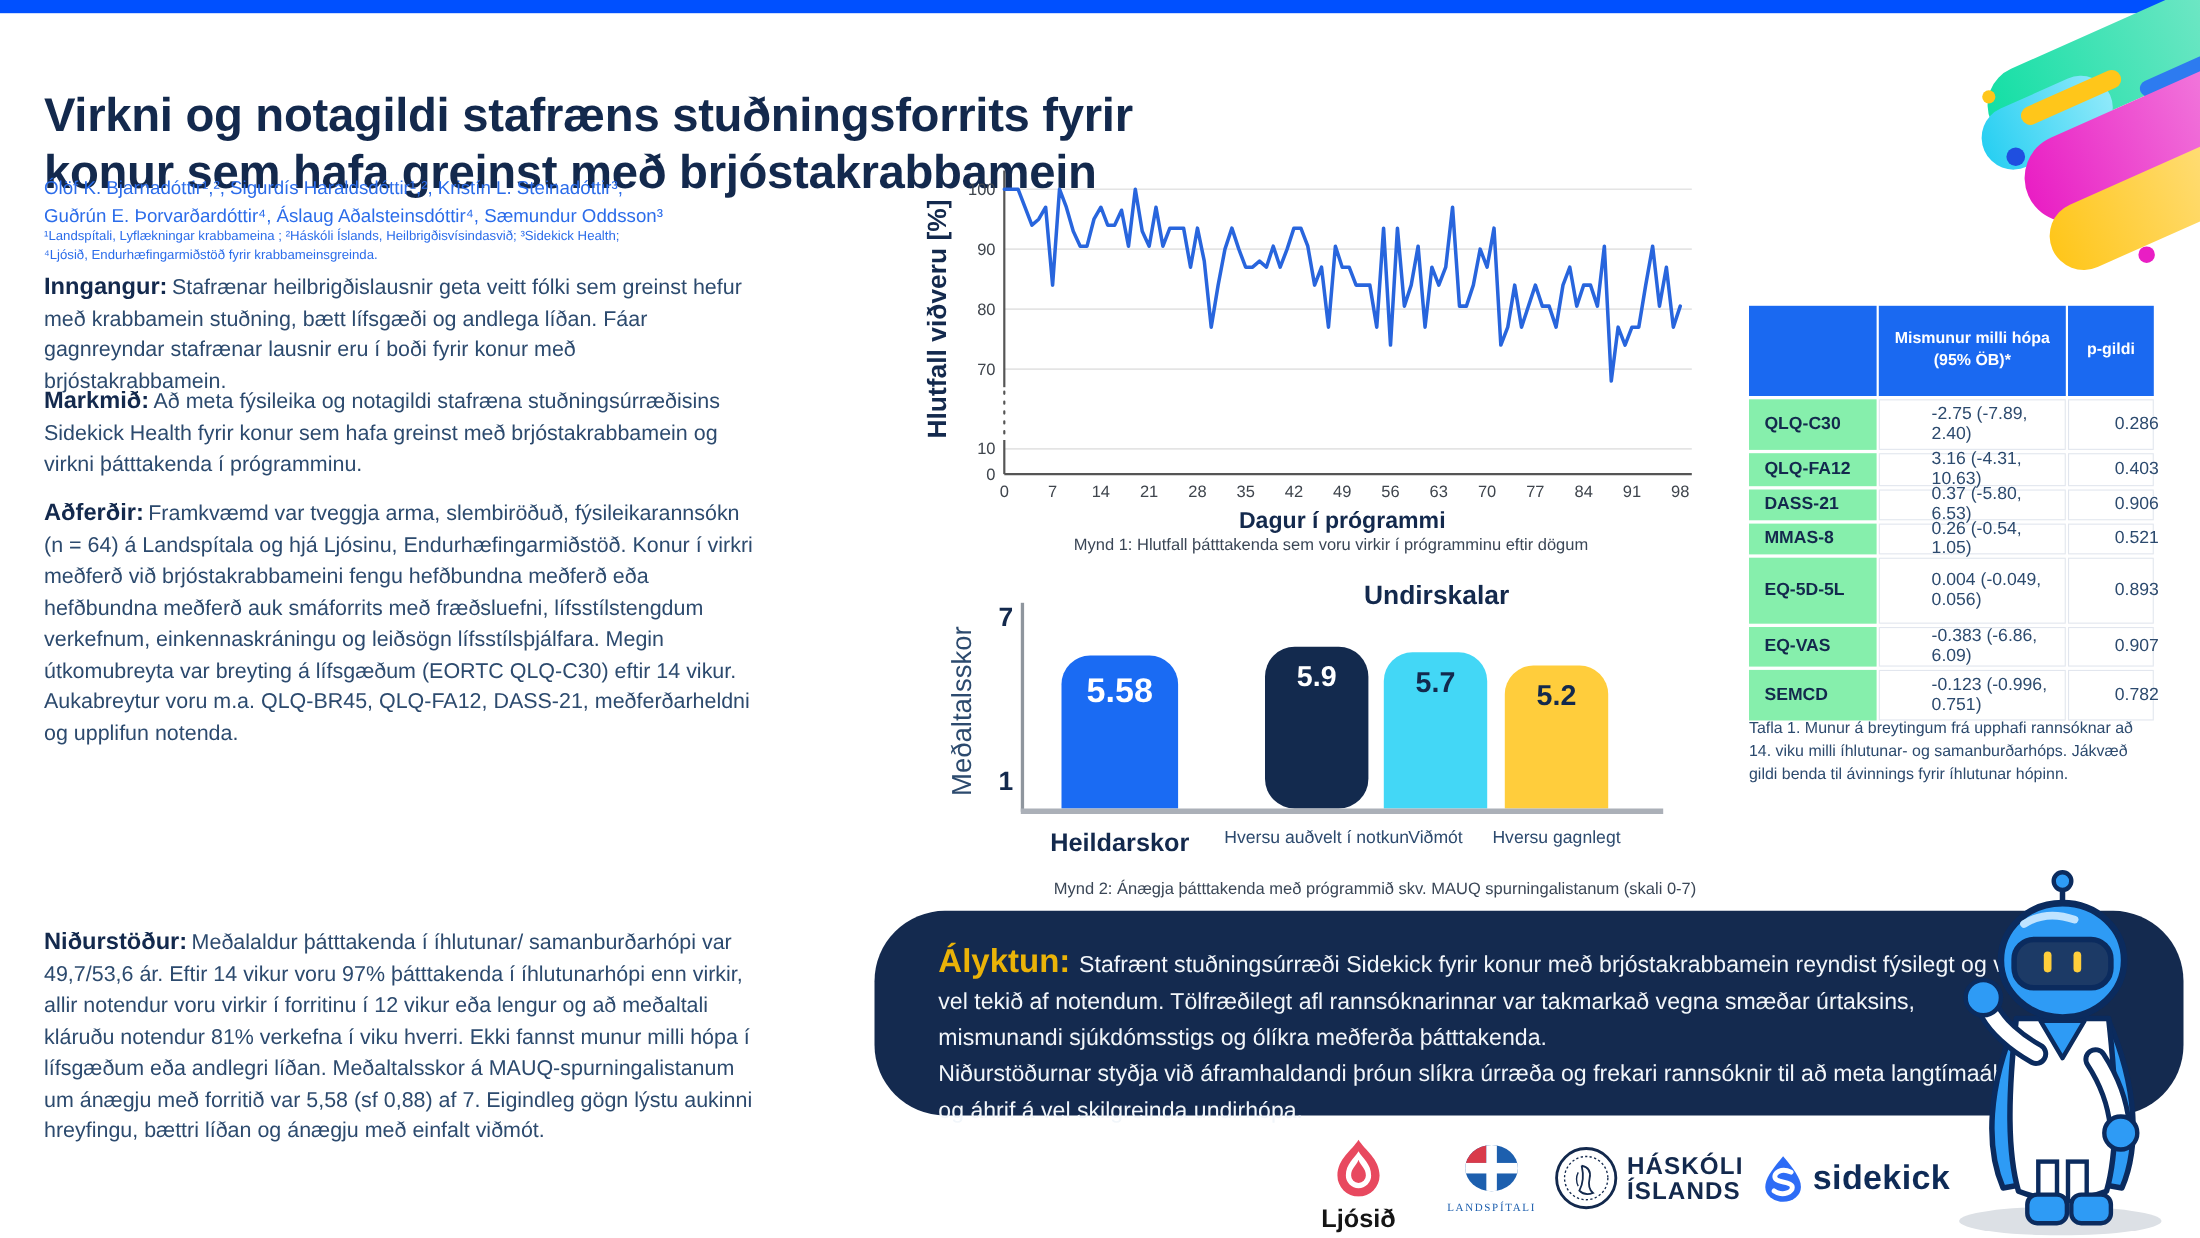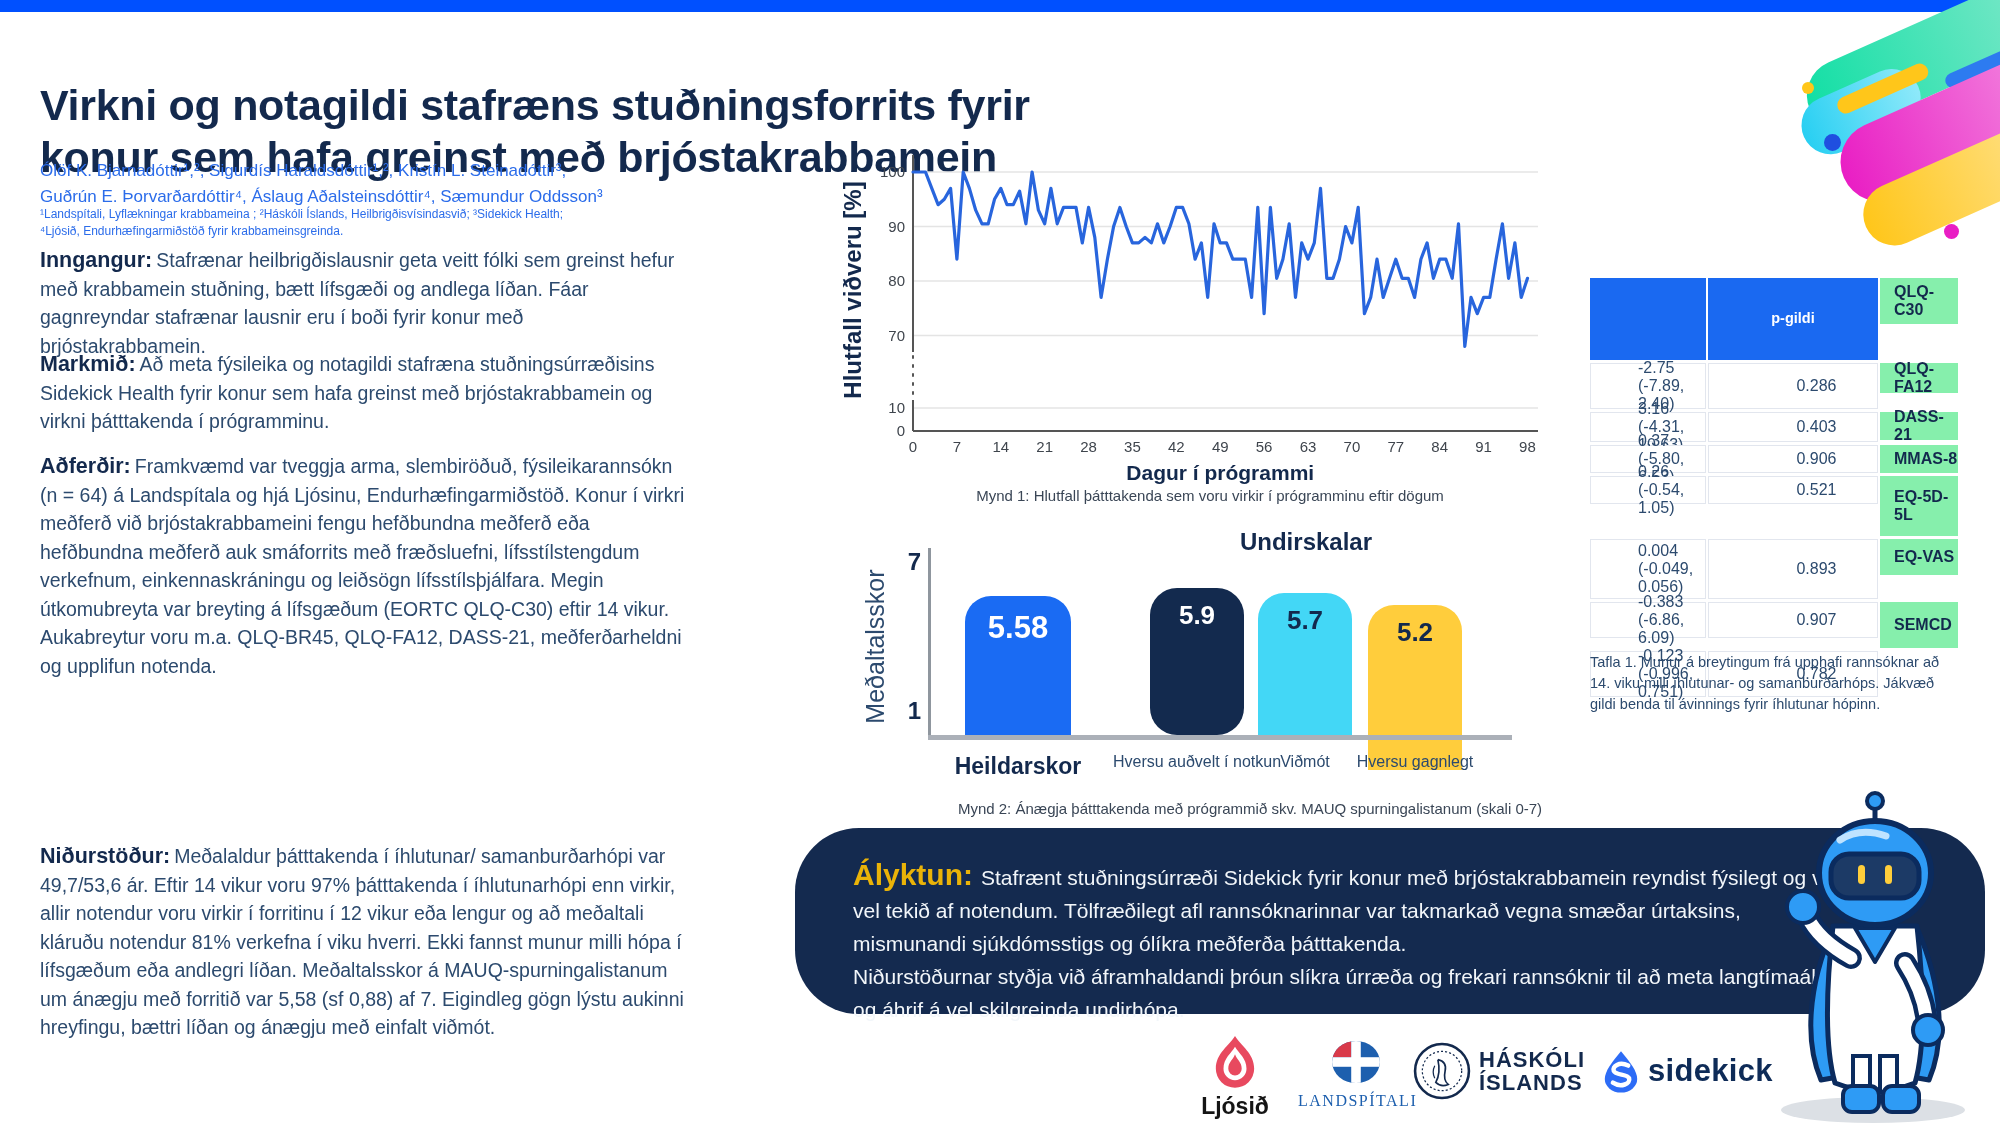--- a/index.html
+++ b/index.html
@@ -54,21 +54,21 @@
   
   #conclusion{left:795px;top:828px;width:1190px;height:186px;border-radius:64px;box-sizing:border-box;
               padding:30px 60px 0 58px;}
   #conclusion .ctext{color:#F2F6FA;font-size:21px;line-height:33px;width:990px;white-space:pre-line;}
   #conclusion b{font-size:30px;color:#eab308;font-weight:800;margin-right:8px;}
   
   .logo-col{position:absolute;text-align:center;}
   #logo-ljosid{left:1192px;top:1034px;width:86px;}
   #logo-ljosid .lname{font-size:23px;font-weight:800;color:#151515;margin-top:1px;}
   #logo-landspitali{left:1298px;top:1040px;width:116px;}
-  #logo-landspitali .lname{font-family:"Liberation Serif",serif;font-size:16px;letter-spacing:1.5px;
+  #logo-landspitali .lname{font-family:"Liberation Serif",serif;font-size:10px;letter-spacing:1.5px;
                            color:#1D5FAE;margin-top:4px;}
   #logo-haskoli{left:1413px;top:1042px;display:flex;align-items:center;}
   #logo-haskoli .htxt{margin-left:8px;font-size:22px;font-weight:800;color:#13294D;letter-spacing:1px;line-height:1.05;text-align:left;}
   #logo-sidekick{left:1603px;top:1048px;display:flex;align-items:center;}
   #logo-sidekick .sname{margin-left:9px;font-size:31px;font-weight:600;color:#0E2B57;letter-spacing:0.3px;}
   
   #deco{left:1798px;top:8px;width:202px;height:240px;pointer-events:none;}
   .cap{position:absolute;border-radius:999px;transform-origin:left center;}
   
   #robot{left:1755px;top:788px;}
@@ -144,32 +144,33 @@
 <div id="bc-axis" class="abs"></div>
 <div id="bar0" class="bar" style="height: 139.5px; top: 595.5px; background: rgb(26, 107, 243);">
     <span class="val">5.58</span>
   </div>
 <div id="bar1" class="bar" style="height: 147.5px; top: 587.5px; background: rgb(19, 42, 78); border-radius: 27px;">
     <span class="val">5.9</span>
   </div>
 <div id="bar2" class="bar" style="height: 142.5px; top: 592.5px; background: rgb(67, 215, 246);">
     <span class="val">5.7</span>
   </div>
-<div id="bar3" class="bar" style="height: 165px; top: 605px; background: rgb(255, 205, 60);">
+<div id="bar3" class="bar" style="height: 130px; top: 605px; background: rgb(255, 205, 60);">
     <span class="val">5.2</span>
   </div>
 <div id="bc-base" class="abs"></div>
 <div id="cat0" class="bc-cat">Heildarskor</div>
 <div id="cat1" class="bc-cat">Hversu auðvelt í notkun</div>
 <div id="cat2" class="bc-cat">Viðmót</div>
 <div id="cat3" class="bc-cat">Hversu gagnlegt</div>
 <div id="caption2" class="abs fig-caption">Mynd 2:  Ánægja þátttakenda með prógrammið skv. MAUQ spurningalistanum (skali 0-7)</div>
 
 <div id="tafla" class="abs">
   <div class="th" style="background: rgb(26, 105, 241);"></div>
+  <div class="th" style="background: rgb(26, 105, 241);">Mismunur milli hópa (95% ÖB)*</div>
   <div class="th" style="background: rgb(26, 105, 241);">p-gildi</div>
 <div class="tlabel rh0">QLQ-C30</div>
     <div class="tcell rh0">-2.75 (-7.89, 2.40)</div>
     <div class="tcell rh0">0.286</div>
     <div class="tlabel rh1">QLQ-FA12</div>
     <div class="tcell rh1">3.16 (-4.31, 10.63)</div>
     <div class="tcell rh1">0.403</div>
     <div class="tlabel rh2">DASS-21</div>
     <div class="tcell rh2">0.37 (-5.80, 6.53)</div>
     <div class="tcell rh2">0.906</div>

